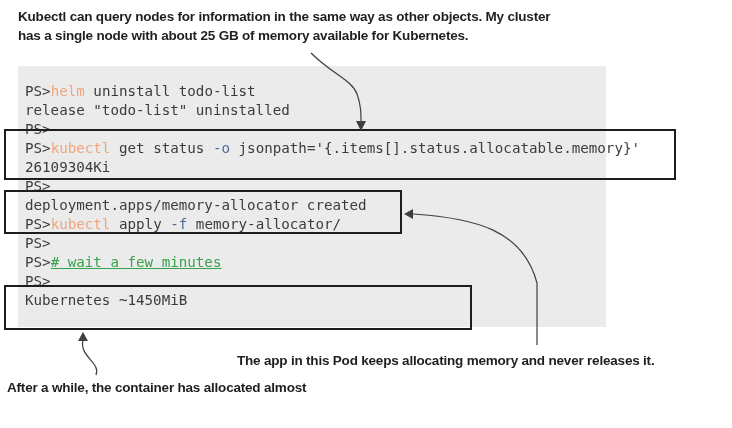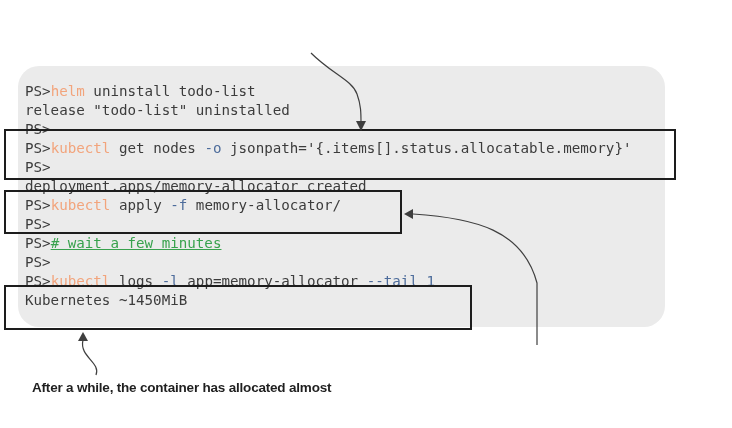--- a/index.html
+++ b/index.html
@@ -1,58 +1,62 @@
 <!DOCTYPE html>
 <html><head>
 <meta charset="utf-8">
 <style>
   html,body{margin:0;padding:0;background:#fff;}
   .page{position:relative;width:732px;height:428px;background:var(--page-bg,#fff);
         overflow:hidden;font-family:"Liberation Sans",sans-serif;}
   .annotation{position:absolute;font-weight:700;font-size:13.5px;line-height:19px;
         letter-spacing:-0.2px;color:var(--annotation-text,#1f1f1f);white-space:nowrap;}
-  #terminal{position:absolute;left:18px;top:66px;width:647px;height:261px;
-        background:var(--terminal-bg,#ebebeb);border-radius:21px;}
+  #terminal{position:absolute;left:18px;top:66px;width:588px;height:261px;
+        background:var(--terminal-bg,#ebebeb);}
   #terminal-lines{position:absolute;left:7px;top:16px;}
   .term-line{height:19px;font-family:"DejaVu Sans Mono","Liberation Mono",monospace;
         font-size:14.2px;line-height:19px;white-space:pre;color:var(--terminal-text,#3c3c3c);}
   .seg-plain{color:var(--terminal-text,#3c3c3c);}
   .seg-command{color:var(--command,#f2a47c);}
   .seg-flag{color:var(--flag,#4d6c9b);}
   .seg-comment{color:var(--comment,#38a24d);text-decoration:underline;}
   .hl-box{position:absolute;border:2.5px solid var(--box-border,#1d1d1d);
         background:transparent;box-sizing:border-box;}
   #box-get-nodes{left:4px;top:129px;width:672px;height:51px;}
   #box-apply{left:4px;top:190px;width:398px;height:44px;}
   #box-logs{left:4px;top:285px;width:468px;height:45px;}
   #arrow-overlay{position:absolute;left:0;top:0;width:732px;height:428px;
         pointer-events:none;}
   #annotation-top{left:18px;top:7px;}
   #annotation-right{left:237px;top:351px;}
-  #annotation-bottom{left:32px;top:378px;text-align:right;}
+  #annotation-bottom{left:7px;top:378px;text-align:right;}
 </style>
 </head>
 <body>
 
 <div class="page" style="--page-bg: #ffffff; --terminal-bg: #ebebeb; --terminal-text: #3c3c3c; --command: #f2a47c; --flag: #4d6c9b; --comment: #38a24d; --box-border: #1d1d1d; --annotation-text: #1f1f1f;">
 
+  <div class="annotation" id="annotation-top">
+    <div>Kubectl can query nodes for information in the same way as other objects. My cluster</div>
+    <div>has a single node with about 25 GB of memory available for Kubernetes.</div>
+  </div>
 
   <div id="terminal">
     <div id="terminal-lines">
         <div class="term-line"><span class="seg-plain">PS&gt;</span><span class="seg-command">helm</span><span class="seg-plain"> uninstall todo-list</span></div>
         <div class="term-line"><span class="seg-plain">release "todo-list" uninstalled</span></div>
         <div class="term-line"><span class="seg-plain">PS&gt;</span></div>
-        <div class="term-line"><span class="seg-plain">PS&gt;</span><span class="seg-command">kubectl</span><span class="seg-plain"> get nodes </span><span class="seg-flag">-o</span><span class="seg-plain"> jsonpath='{.items[].status.allocatable.memory}'</span></div>
+        <div class="term-line"><span class="seg-plain">PS&gt;</span><span class="seg-command">kubectl</span><span class="seg-plain"> get status </span><span class="seg-flag">-o</span><span class="seg-plain"> jsonpath='{.items[].status.allocatable.memory}'</span></div>
+        <div class="term-line"><span class="seg-plain">26109304Ki</span></div>
         <div class="term-line"><span class="seg-plain">PS&gt;</span></div>
         <div class="term-line"><span class="seg-plain">deployment.apps/memory-allocator created</span></div>
         <div class="term-line"><span class="seg-plain">PS&gt;</span><span class="seg-command">kubectl</span><span class="seg-plain"> apply </span><span class="seg-flag">-f</span><span class="seg-plain"> memory-allocator/</span></div>
         <div class="term-line"><span class="seg-plain">PS&gt;</span></div>
         <div class="term-line"><span class="seg-plain">PS&gt;</span><span class="seg-comment"># wait a few minutes</span></div>
         <div class="term-line"><span class="seg-plain">PS&gt;</span></div>
-        <div class="term-line"><span class="seg-plain">PS&gt;</span><span class="seg-command">kubectl</span><span class="seg-plain"> logs </span><span class="seg-flag">-l</span><span class="seg-plain"> app=memory-allocator </span><span class="seg-flag">--tail</span><span class="seg-plain"> </span><span class="seg-flag">1</span></div>
         <div class="term-line"><span class="seg-plain">Kubernetes ~1450MiB</span></div>
       </div>
   </div>
 
   <div class="hl-box" id="box-get-nodes"></div>
   <div class="hl-box" id="box-apply"></div>
   <div class="hl-box" id="box-logs"></div>
 
   <svg id="arrow-overlay" viewBox="0 0 732 428">
     <g stroke="#3f3f3f" fill="none" stroke-width="1.2" class="arrow-stroke">
@@ -62,18 +66,21 @@
     <g stroke="#3f3f3f" fill="none" stroke-width="1.2" class="arrow-stroke">
       <path d="M 413,214 C 475,218 523,230 537,283 L 537,345"></path>
       <polygon points="404,214 413,209 413,219" fill="#3f3f3f" stroke="none"></polygon>
     </g>
     <g stroke="#3f3f3f" fill="none" stroke-width="1.2" class="arrow-stroke">
       <path d="M 96,375 C 101,362 79,357 83,340"></path>
       <polygon points="83,332 78,341 88,341" fill="#3f3f3f" stroke="none"></polygon>
     </g>
   </svg>
 
+  <div class="annotation" id="annotation-right">
+    <div>The app in this Pod keeps allocating memory and never releases it.</div>
+  </div>
 
   <div class="annotation" id="annotation-bottom">
     <div>After a while, the container has allocated almost</div>
   </div>
 
 </div>
 
 </body></html>

